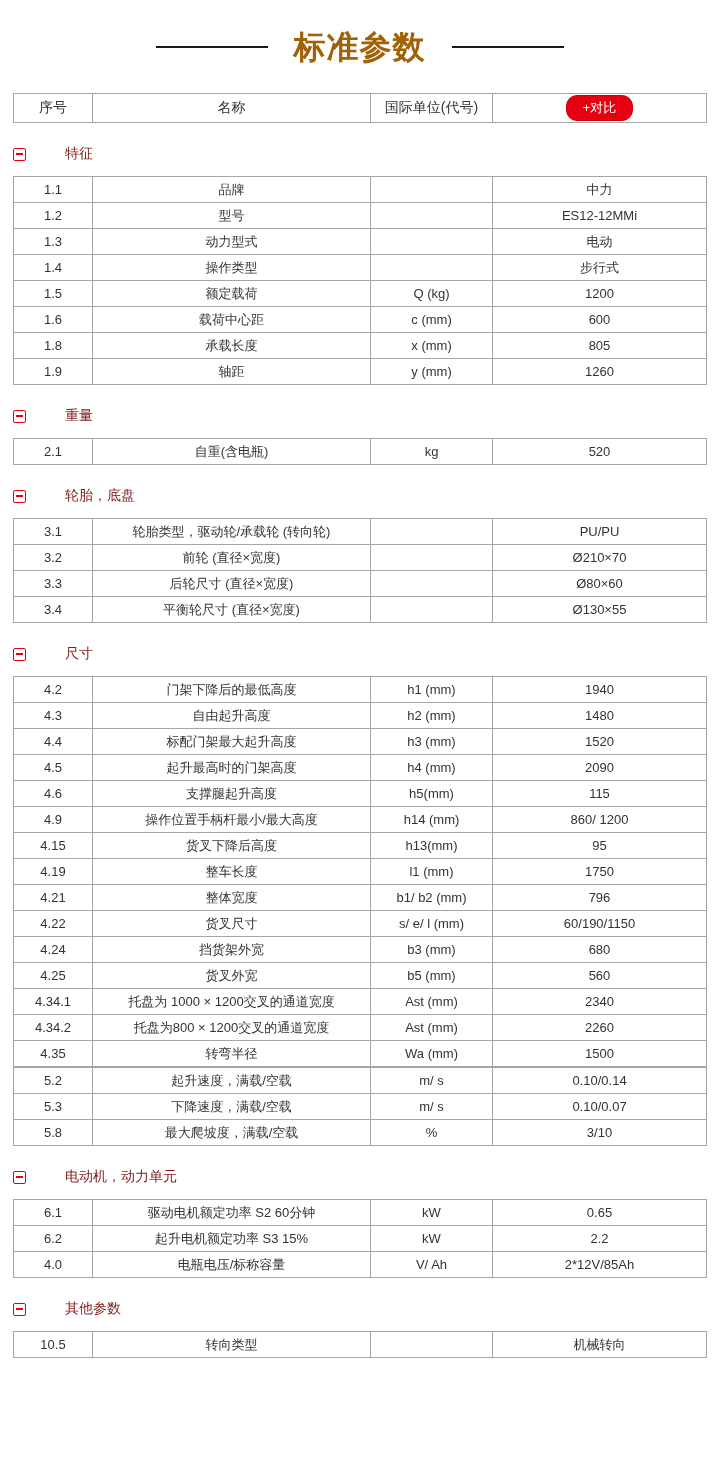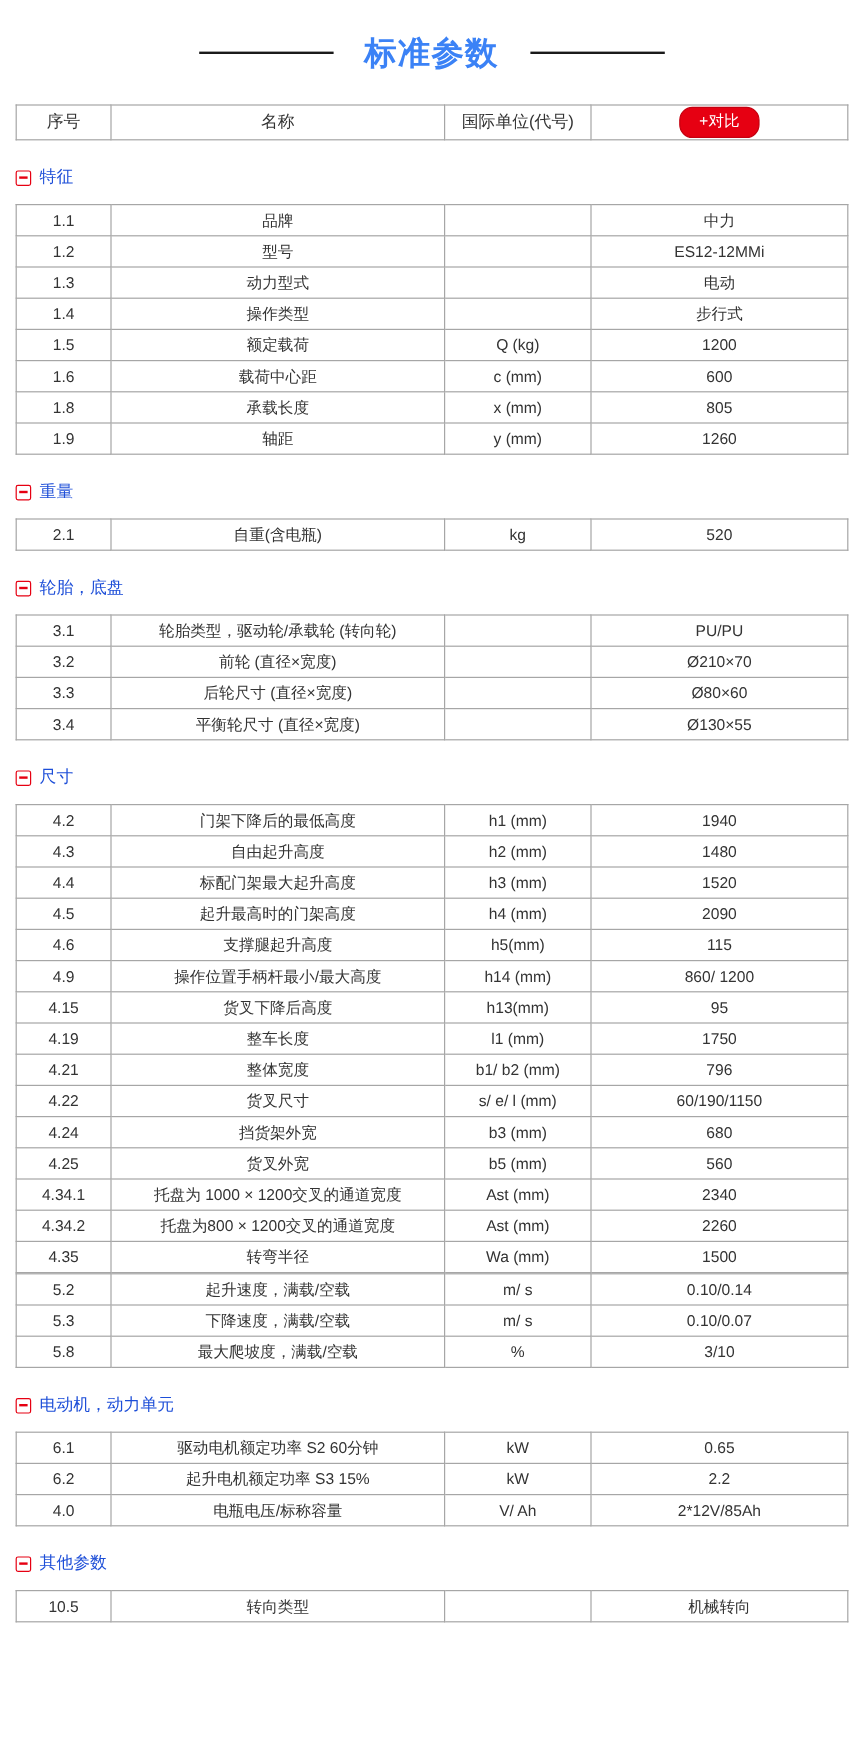--- a/index.html
+++ b/index.html
@@ -11,21 +11,21 @@
   }
   .page { padding: 28px 13px 30px 13px; }
 
   
   .title-wrap {
     display: flex; align-items: center; justify-content: center;
     gap: 26px; margin-bottom: 27px;
   }
   .title-line { width: 112px; height: 2px; background: #1a1a1a; }
   .page-title {
-    font-size: 27px; font-weight: bold; color: #3b82f6;
+    font-size: 32px; font-weight: bold; color: #a16207;
     letter-spacing: 1px; line-height: 1.2;
   }
 
   
   table.spec {
     width: 693px; border-collapse: collapse; table-layout: fixed;
   }
   table.spec td, table.spec th {
     border: 1px solid #a6a6a6;
     height: 26px;
@@ -69,21 +69,21 @@
     border-radius: 2px;
     display: inline-flex; align-items: center; justify-content: center;
     margin-right: 7px;
     cursor: pointer;
     flex: 0 0 auto;
   }
   .minus-icon::after {
     content: ""; display: block;
     width: 7px; height: 2px; background: #e60012;
   }
-  .section-label { font-size: 14px; color: #1d4ed8; }
+  .section-label { font-size: 14px; color: #7f1d1d; margin-left: 32px; }
 </style>
 </head>
 <body>
 
 <div class="page">
 
   <div class="title-wrap">
     <span class="title-line"></span>
     <span class="page-title">标准参数</span>
     <span class="title-line"></span>
@@ -95,21 +95,21 @@
         <col class="c-name">
         <col class="c-unit">
         <col class="c-value">
       </colgroup>
     <tbody>
         <tr>
       <td>序号</td>
       <td>名称</td>
       <td>国际单位(代号)</td>
       <td>
-        <button class="compare-btn" style="background: rgb(230, 0, 18); font-family: Liberation Mono, monospace;">+对比</button>
+        <button class="compare-btn" style="background: rgb(230, 0, 18);">+对比</button>
       </td>
     </tr>
   </tbody>
     </table>
 
   <div id="sections-container">
   <div class="section">
     <div class="section-header">
       <span class="minus-icon" style="border-color: rgb(230, 0, 18);"></span>
       <span class="section-label">特征</span>

